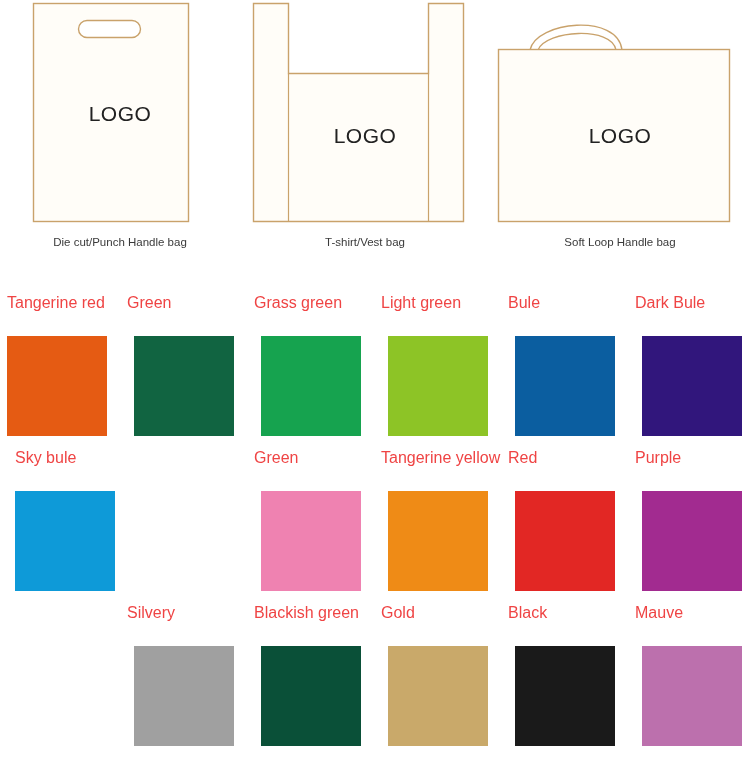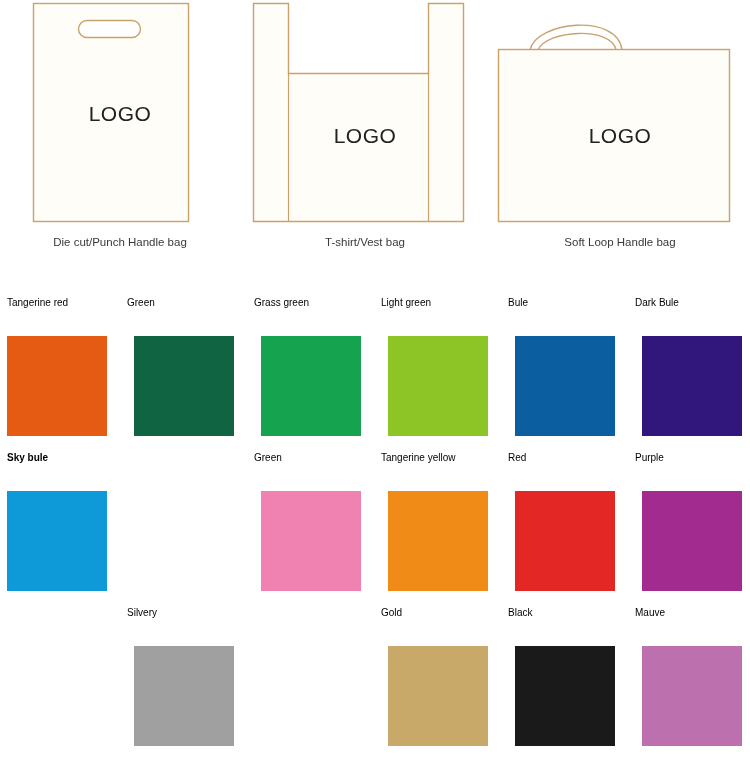--- a/index.html
+++ b/index.html
@@ -111,22 +111,22 @@
     width: 127px;
     height: 155px;
   }
 
   .swatch-label {
     position: absolute;
     left: 0;
     top: 14px;
     width: 123px;
     font-family: "Liberation Sans", sans-serif;
-    font-size: 10px;
-    color: #000000;
+    font-size: 16px;
+    color: #ef4444;
     white-space: nowrap;
     line-height: 18px;
   }
   .swatch-label.align-left   { text-align: left;   padding-left: 7px; }
   .swatch-label.align-center { text-align: left; padding-left: 0; }
 
   .swatch-chip {
     position: absolute;
     left: 7px;
     top: 56px;
@@ -198,21 +198,21 @@
       <div class="swatch-cell" style="left: 508px;">
         <div class="swatch-label align-center">Bule</div>
         <div class="swatch-chip" style="background: rgb(11, 94, 160);"></div>
       </div>
       <div class="swatch-cell" style="left: 635px;">
         <div class="swatch-label align-center">Dark Bule</div>
         <div class="swatch-chip" style="background: rgb(49, 22, 124);"></div>
       </div>
     </div>
   <div class="swatch-row" id="row-1">
-      <div class="swatch-cell" style="left: 0px; font-weight: bold;">
+      <div class="swatch-cell" style="left: 8px;">
         <div class="swatch-label align-left">Sky bule</div>
         <div class="swatch-chip" style="background: rgb(14, 154, 216);"></div>
       </div>
       <div class="swatch-cell" style="left: 254px;">
         <div class="swatch-label align-center">Green</div>
         <div class="swatch-chip" style="background: rgb(239, 130, 177);"></div>
       </div>
       <div class="swatch-cell" style="left: 508px;">
         <div class="swatch-label align-center">Red</div>
         <div class="swatch-chip" style="background: rgb(226, 39, 36);"></div>
@@ -224,20 +224,24 @@
       <div class="swatch-cell" style="left: 635px;">
         <div class="swatch-label align-center">Purple</div>
         <div class="swatch-chip" style="background: rgb(162, 43, 144);"></div>
       </div>
     </div>
   <div class="swatch-row" id="row-2">
       <div class="swatch-cell" style="left: 127px;">
         <div class="swatch-label align-center">Silvery</div>
         <div class="swatch-chip" style="background: rgb(160, 160, 160);"></div>
       </div>
+      <div class="swatch-cell" style="left: 254px;">
+        <div class="swatch-label align-center">Blackish green</div>
+        <div class="swatch-chip" style="background: rgb(10, 80, 56);"></div>
+      </div>
       <div class="swatch-cell" style="left: 381px;">
         <div class="swatch-label align-center">Gold</div>
         <div class="swatch-chip" style="background: rgb(201, 169, 106);"></div>
       </div>
       <div class="swatch-cell" style="left: 508px;">
         <div class="swatch-label align-center">Black</div>
         <div class="swatch-chip" style="background: rgb(26, 26, 26);"></div>
       </div>
       <div class="swatch-cell" style="left: 635px;">
         <div class="swatch-label align-center">Mauve</div>

